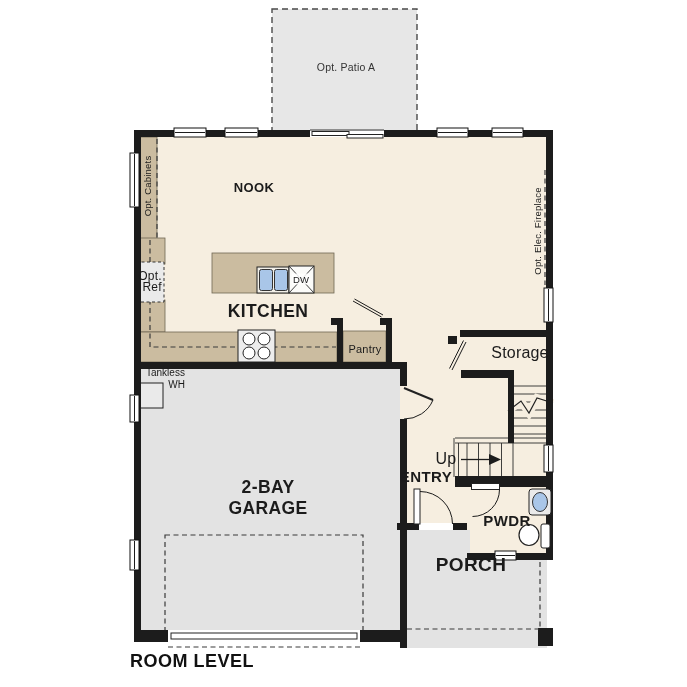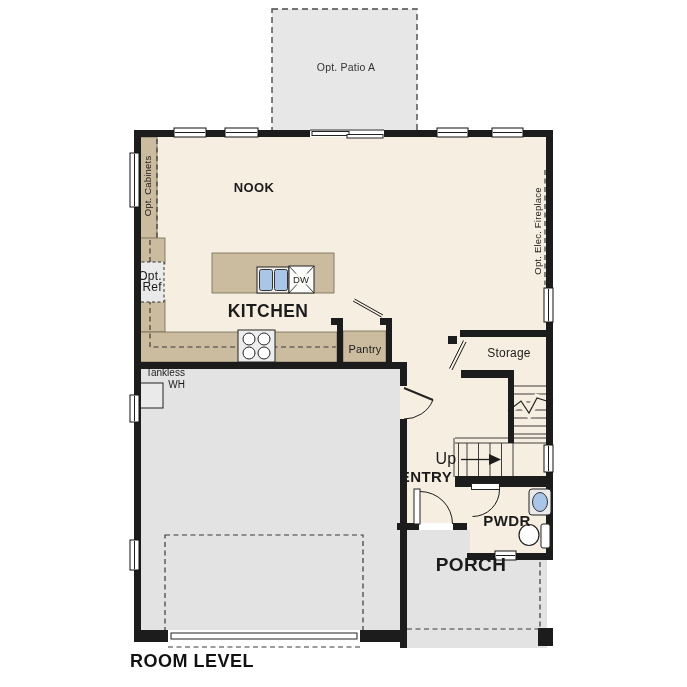--- a/index.html
+++ b/index.html
@@ -216,28 +216,32 @@
   </g>
 </svg>
 
   <div class="lbl normal" style="left:346px;top:67px;font-size:10.5px;color:#333;">Opt. Patio A</div>
 
   <div class="lbl" style="left:254px;top:187px;font-size:13px;">NOOK</div>
 
 
   <div class="lbl" style="left:268px;top:311px;font-size:17.5px;">KITCHEN</div>
 
+  <div class="lbl twoline" style="left:268px;top:497px;font-size:17.5px;line-height:20.5px;">
+    <span>2-BAY</span>
+    <span>GARAGE</span>
+  </div>
 
   <div class="lbl" style="left:426px;top:476px;font-size:15px;">ENTRY</div>
 
   <div class="lbl" style="left:507px;top:520px;font-size:15px;">PWDR</div>
 
   <div class="lbl" style="left:471px;top:565px;font-size:19px;">PORCH</div>
 
-  <div class="lbl normal" style="left:509px;top:353px;font-size:12px;">Storage</div>
+  <div class="lbl normal" style="left:520px;top:353px;font-size:16px;">Storage</div>
 
   <div class="lbl normal" style="left:365px;top:349px;font-size:11px;">Pantry</div>
 
   <div class="lbl normal" style="left:446px;top:459px;font-size:16px;">Up</div>
 
   <div class="lbl normal vert" style="left:147px;top:186px;font-size:9.5px;">Opt. Cabinets</div>
 
   <div class="lbl normal vert" style="left:537px;top:231px;font-size:9.5px;">Opt. Elec. Fireplace</div>
 
   <div class="lbl normal twoline" style="left:150px;top:281px;font-size:12px;line-height:10.5px;text-align:right;">

